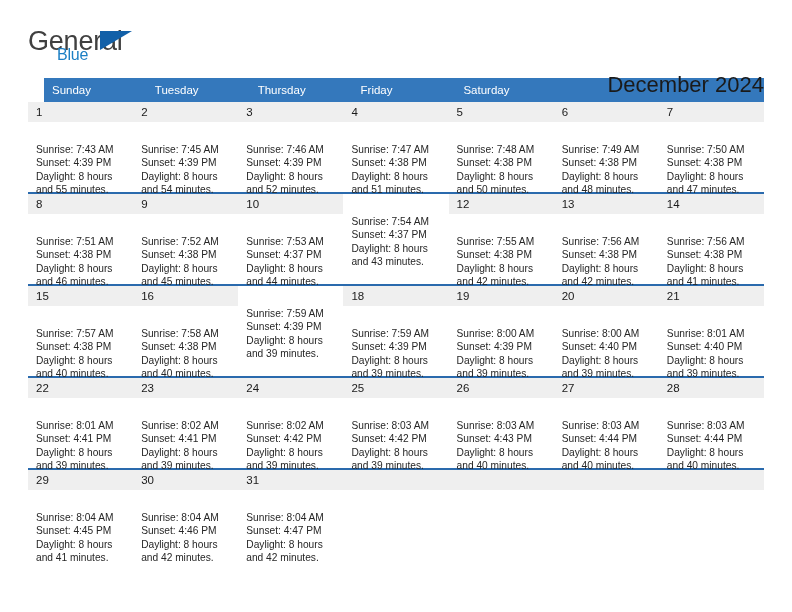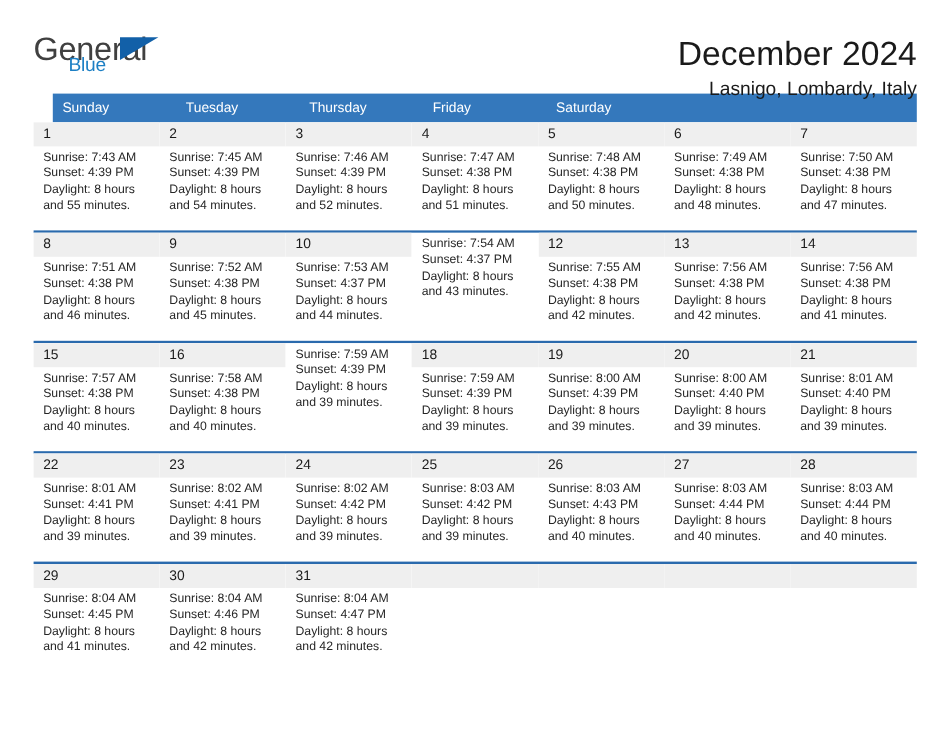--- a/index.html
+++ b/index.html
@@ -63,25 +63,26 @@
     height: 0;
     border-left: 32px solid #1260a8;
     border-bottom: 19px solid transparent;
   }
   .title-block {
     text-align: right;
     flex: 0 0 auto;
     padding-top: 2px;
   }
   .cal-title {
-    font-size: 28px;
+    font-size: 22px;
     font-weight: normal;
     color: #1a1a1a;
     line-height: 34px;
     letter-spacing: 0px;
+    margin-top: 40px;
   }
   .cal-subtitle {
     font-size: 16px;
     color: #1a1a1a;
     line-height: 22px;
     margin-top: 2px;
   }
 
   
   .calendar {
@@ -121,20 +122,21 @@
     font-size: 11.5px;
     color: #1a1a1a;
     padding: 3px 0 3px 8px;
     line-height: 14px;
     height: 20px;
     box-sizing: border-box;
   }
   .cell .info {
     padding: 3px 6px 0 8px;
     box-sizing: border-box;
+    margin-top: 18px;
   }
   .cell .info div {
     font-size: 10.2px;
     line-height: 13.4px;
     color: #262626;
     white-space: nowrap;
   }
   .cell.empty .daynum {
     background: #efefef;
   }

